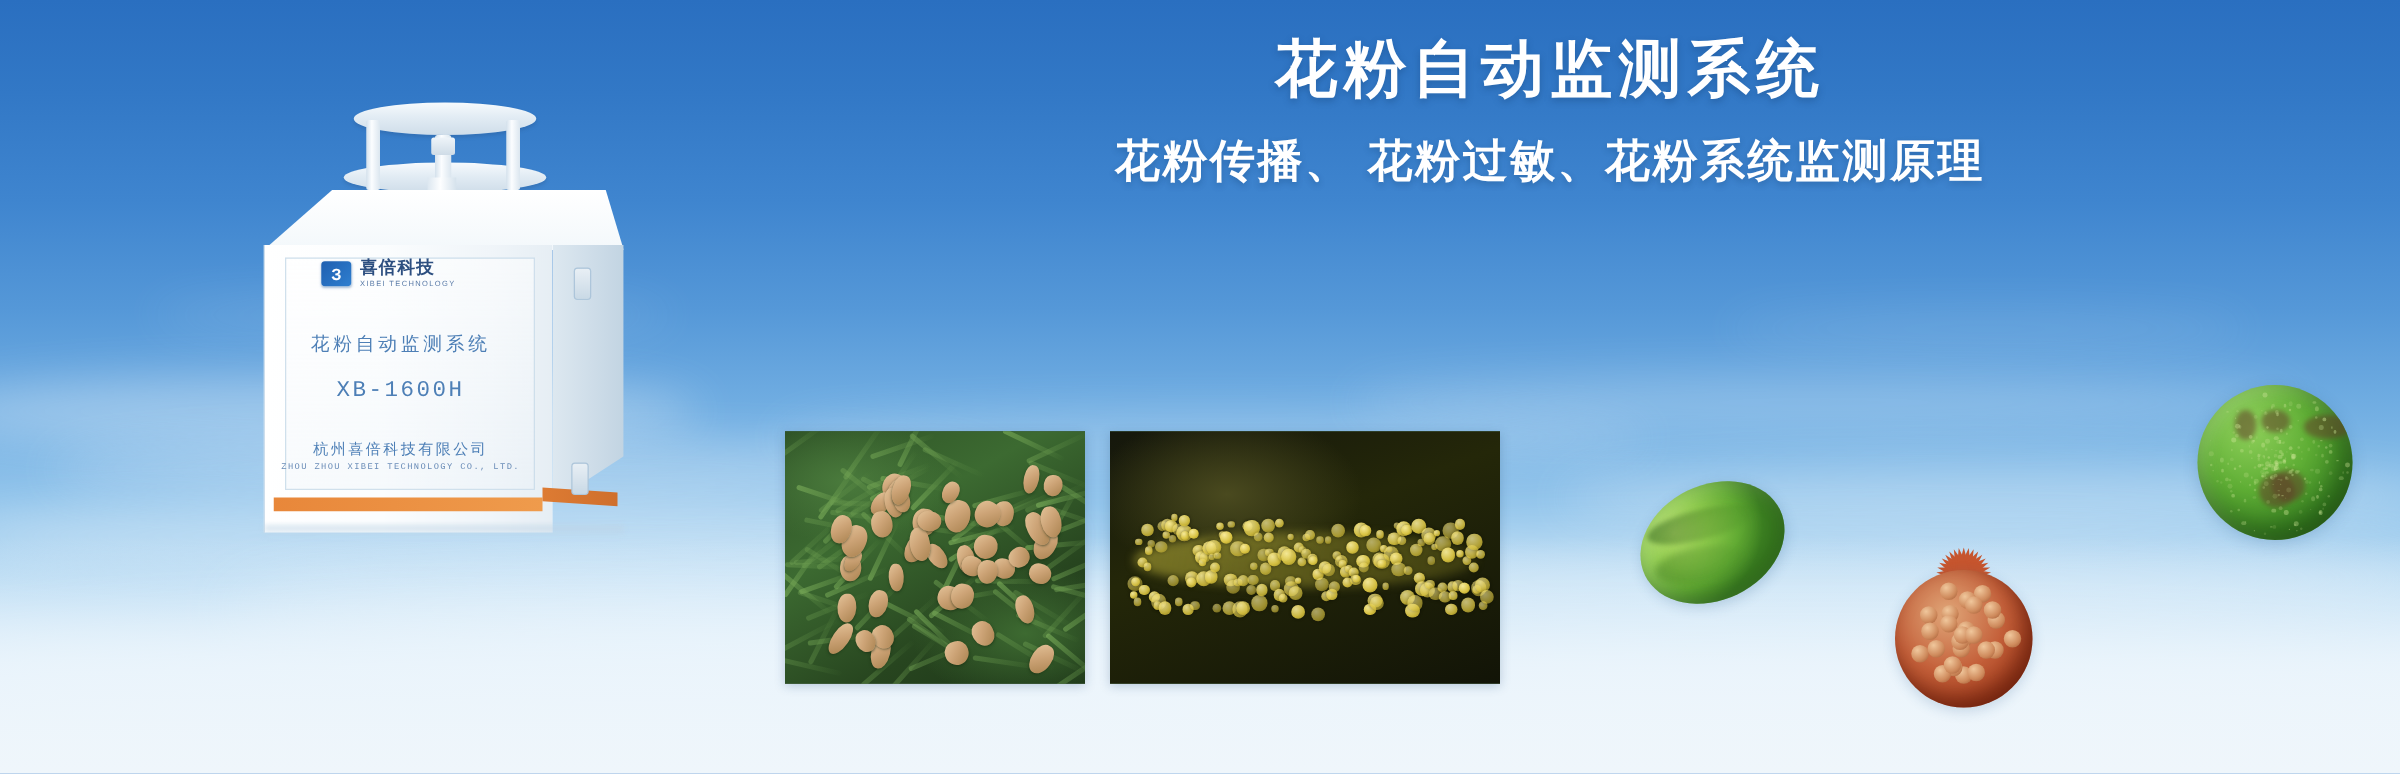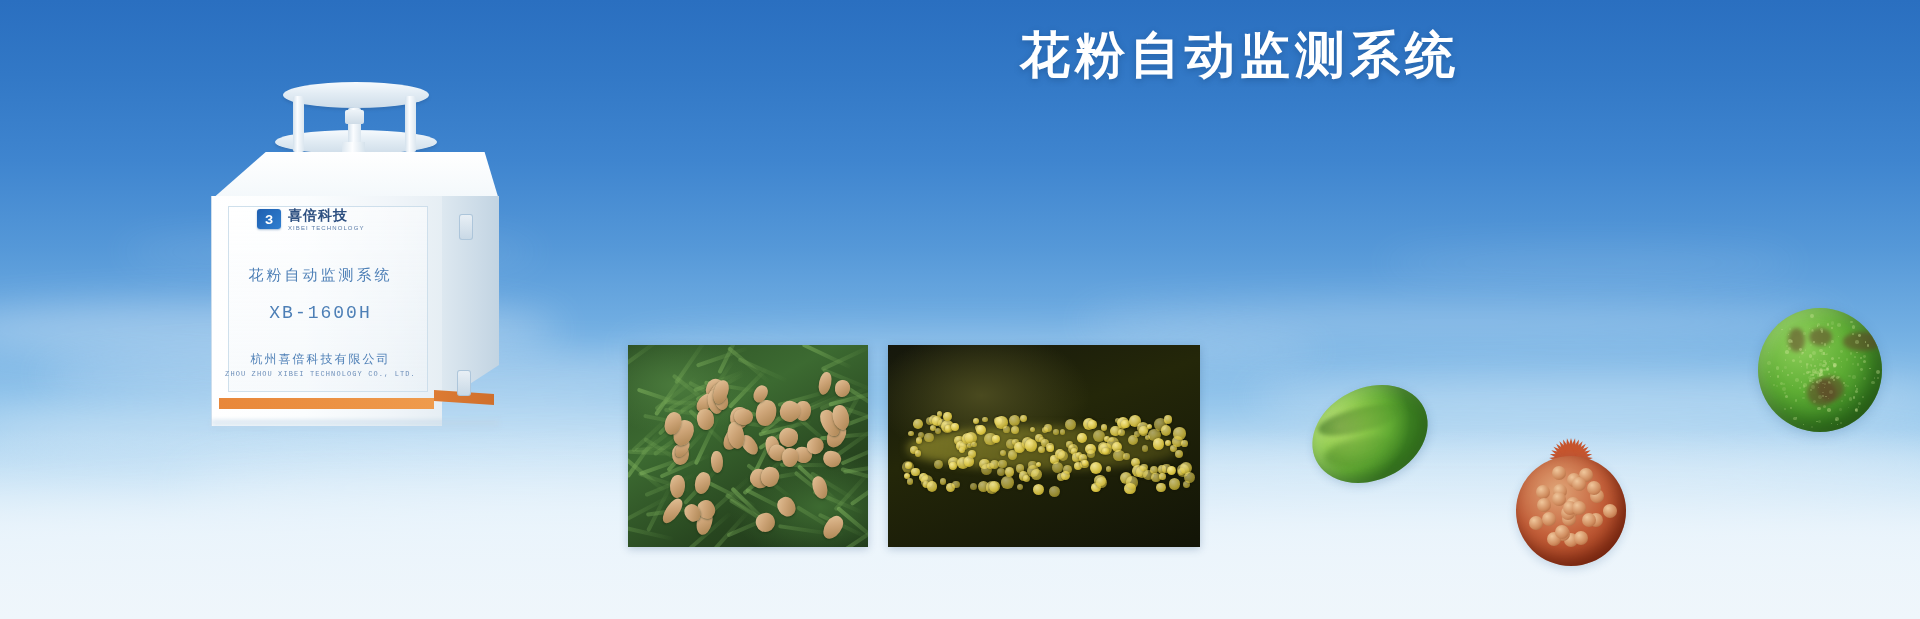--- a/index.html
+++ b/index.html
@@ -147,21 +147,21 @@
   
   .logo-row { position:absolute; left:52px; top:128px; display:flex; align-items:center; gap:7px; z-index:3;}
   .logo-mark {
     width:24px; height:20px; border-radius:3px;
     background:linear-gradient(135deg,#1f5fb0,#2f7fd0);
     display:flex; align-items:center; justify-content:center;
     color:#ffffff; font-size:13px; font-weight:bold; line-height:1;
     box-shadow:0 1px 2px rgba(40,90,150,.4);
   }
   .logo-text { line-height:1.05; }
-  .logo-cn { font-size:14px; color:#2d4f80; font-weight:bold; letter-spacing:1px; }
+  .logo-cn { font-size:14px; color:#2d4f80; font-weight:bold; letter-spacing:1px;font-family:Liberation Serif, serif; }
   .logo-en { font-size:6px; color:#5a7ba8; letter-spacing:1.1px; margin-top:2px; }
 
   .dev-name {
     position:absolute; left:0; top:186px; width:231px;
     text-align:center; font-size:15px; color:#4d7fb6; letter-spacing:3px; z-index:3;
   }
   .dev-model {
     position:absolute; left:0; top:223px; width:231px;
     text-align:center; font-family:"Liberation Mono", monospace;
     font-size:18px; color:#4d7fb6; letter-spacing:2px; z-index:3;
@@ -331,20 +331,21 @@
   <div class="cloud c7"></div>
   <div class="cloud c8"></div>
   <div class="cloud c9"></div>
   <div class="cloud c10"></div>
   <div class="cloud c11"></div>
   <div class="cloud c12"></div>
   <div class="haze"></div>
 
   <div class="text-block">
     <div class="title-main">花粉自动监测系统</div>
+    <div class="title-third">花粉传播、 花粉过敏、花粉系统监测原理</div>
   </div>
 
   <div id="device">
     <div class="head">
       <div class="disc top"></div>
       <div class="disc mid"></div>
       <div class="post p1"></div>
       <div class="post p2"></div>
       <div class="post p3"></div>
       <div class="nub"></div>

